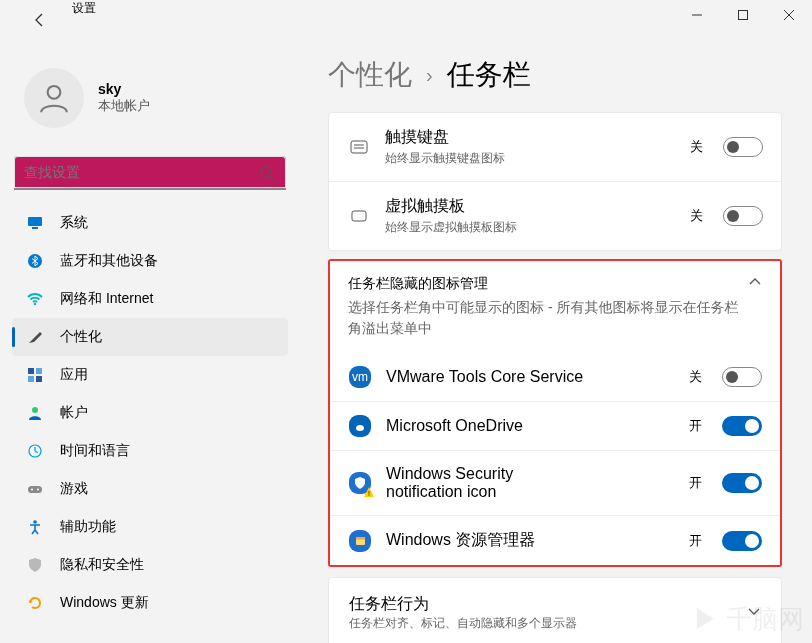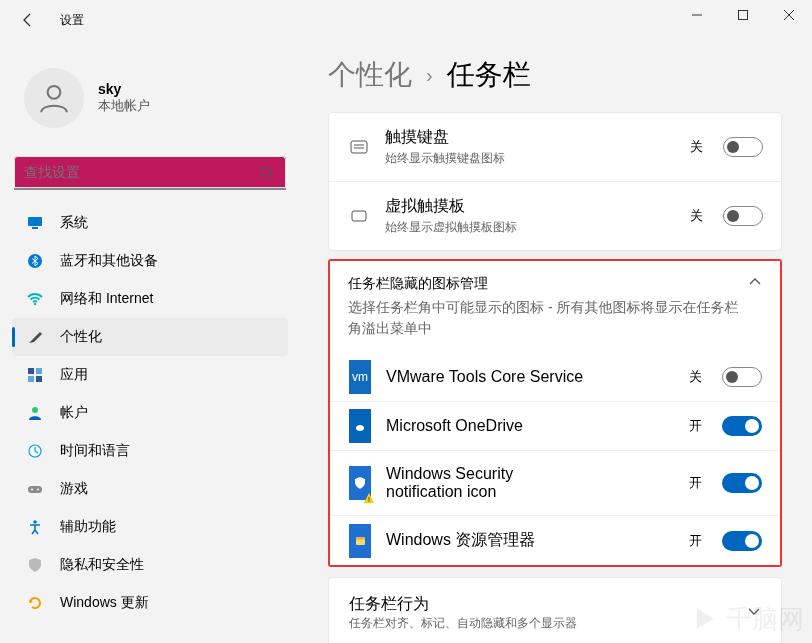--- a/index.html
+++ b/index.html
@@ -1,18 +1,18 @@
 <!DOCTYPE html>
 <html><head>
 <meta charset="utf-8">
 <style>
 * { margin: 0; padding: 0; box-sizing: border-box; font-family: "Segoe UI", "Microsoft YaHei", sans-serif; }
 body { width: 812px; height: 643px; background: #f3f3f3; overflow: hidden; position: relative; }
 
-.title-bar { height: 40px; display: flex; align-items: center; padding: 0 8px; }
+.title-bar { height: 40px; display: flex; padding: 0 20px; }
 .back-btn { width: 40px; height: 40px; display: flex; align-items: center; justify-content: center; cursor: pointer; }
 .title-text { font-size: 12px; margin-left: 12px; }
 .win-controls { position: absolute; right: 0; top: 0; display: flex; }
 .win-btn { width: 46px; height: 30px; display: flex; align-items: center; justify-content: center; cursor: pointer; }
 
 .content { display: flex; height: calc(100% - 40px); }
 .sidebar { width: 300px; padding: 16px 12px 0 12px; display: flex; flex-direction: column; }
 
 .user-row { display: flex; align-items: center; gap: 14px; padding: 12px; margin-bottom: 16px; }
 .avatar { width: 60px; height: 60px; border-radius: 50%; background: #e8e8e8; display: flex; align-items: center; justify-content: center; }
@@ -55,21 +55,21 @@
 .row2-main { flex: 1; }
 
 .toggle { width: 40px; height: 20px; border-radius: 10px; position: relative; cursor: pointer; }
 .toggle.off { background: #fff; border: 1px solid #888; }
 .toggle.off .knob { width: 12px; height: 12px; border-radius: 50%; background: #555; position: absolute; left: 3px; top: 3px; }
 .toggle.on { background: #0067c0; }
 .toggle.on .knob { width: 14px; height: 14px; border-radius: 50%; background: #fff; position: absolute; right: 3px; top: 3px; }
 
 .chev { color: #555; }
 
-.ico-box { width: 22px; height: 34px; border-radius: 0; display: flex; align-items: center; justify-content: center; font-size: 12px; text-align: center; }
+.ico-box { width: 22px; height: 22px; border-radius: 9px; display: flex; align-items: center; justify-content: center; font-size: 12px; text-align: center; }
 
 .watermark { position: absolute; right: 8px; bottom: 6px; opacity: 0.06; font-size: 26px; pointer-events: none; }
 </style>
 </head>
 <body>
 
 <div class="title-bar">
   <div class="back-btn">
     <svg width="16" height="16" viewBox="0 0 16 16">
         <path d="M10 2 L4 8 L10 14" stroke="#333" stroke-width="1.3" fill="none"></path>

